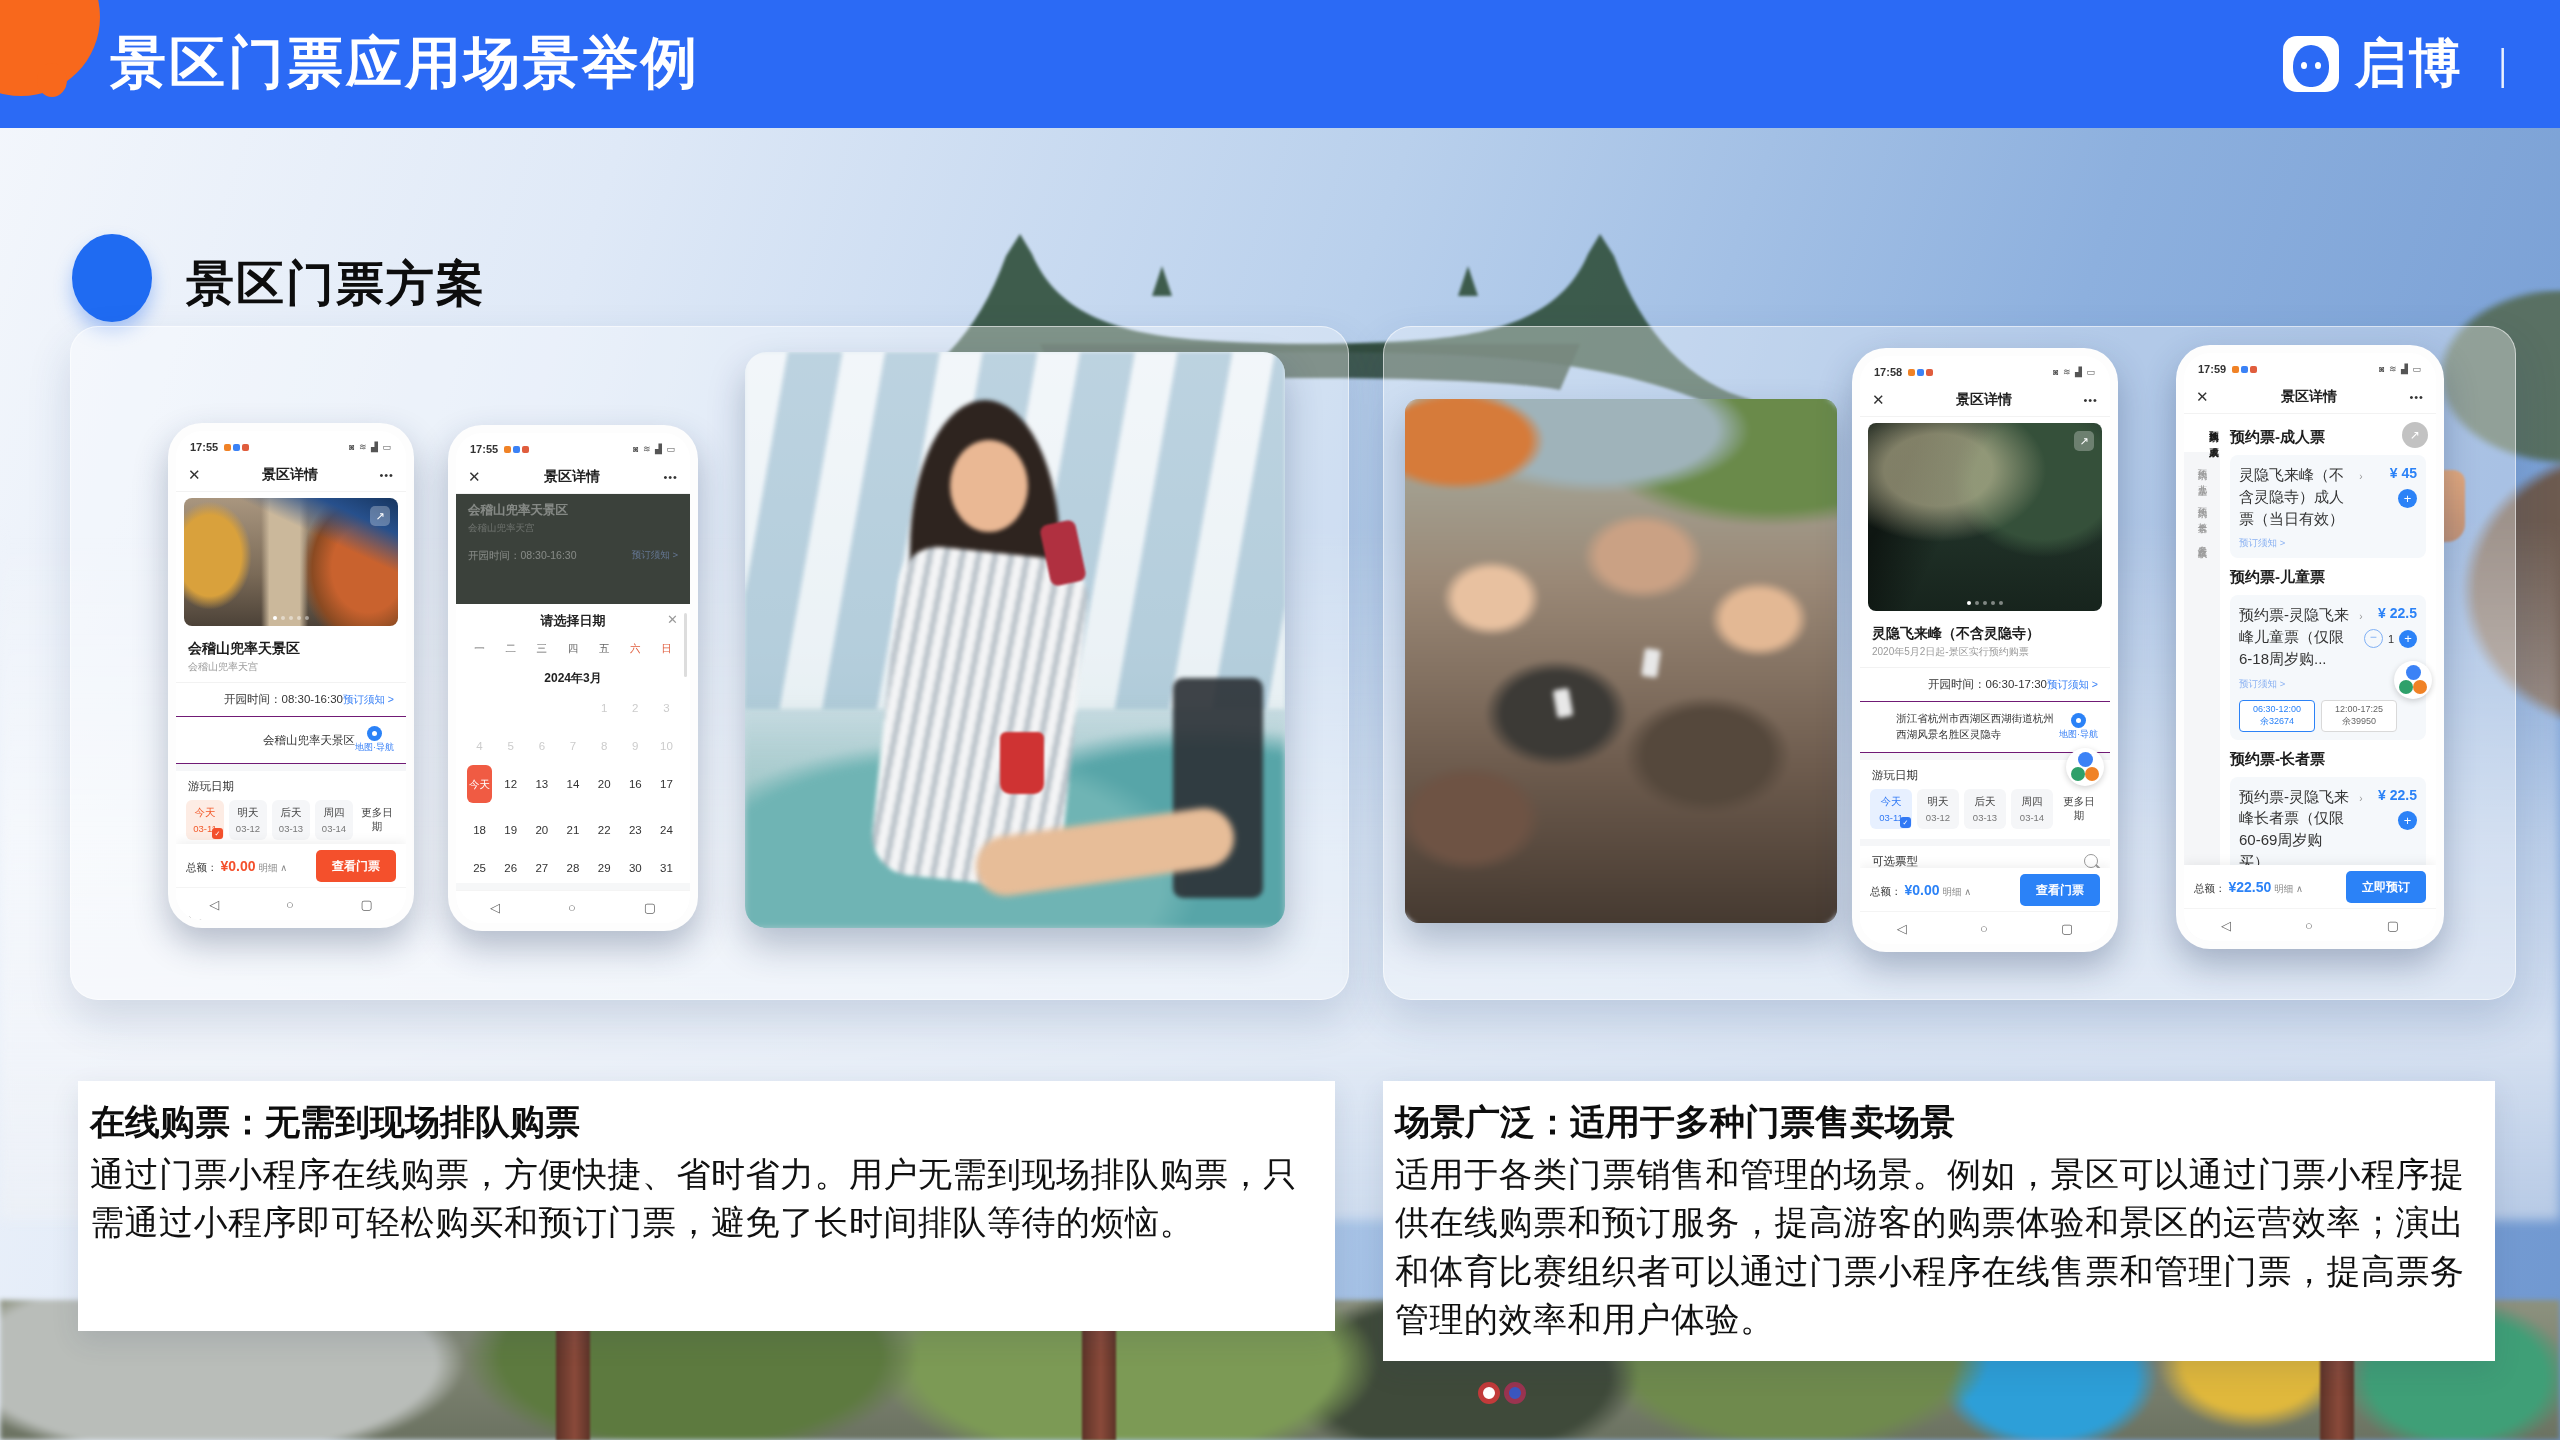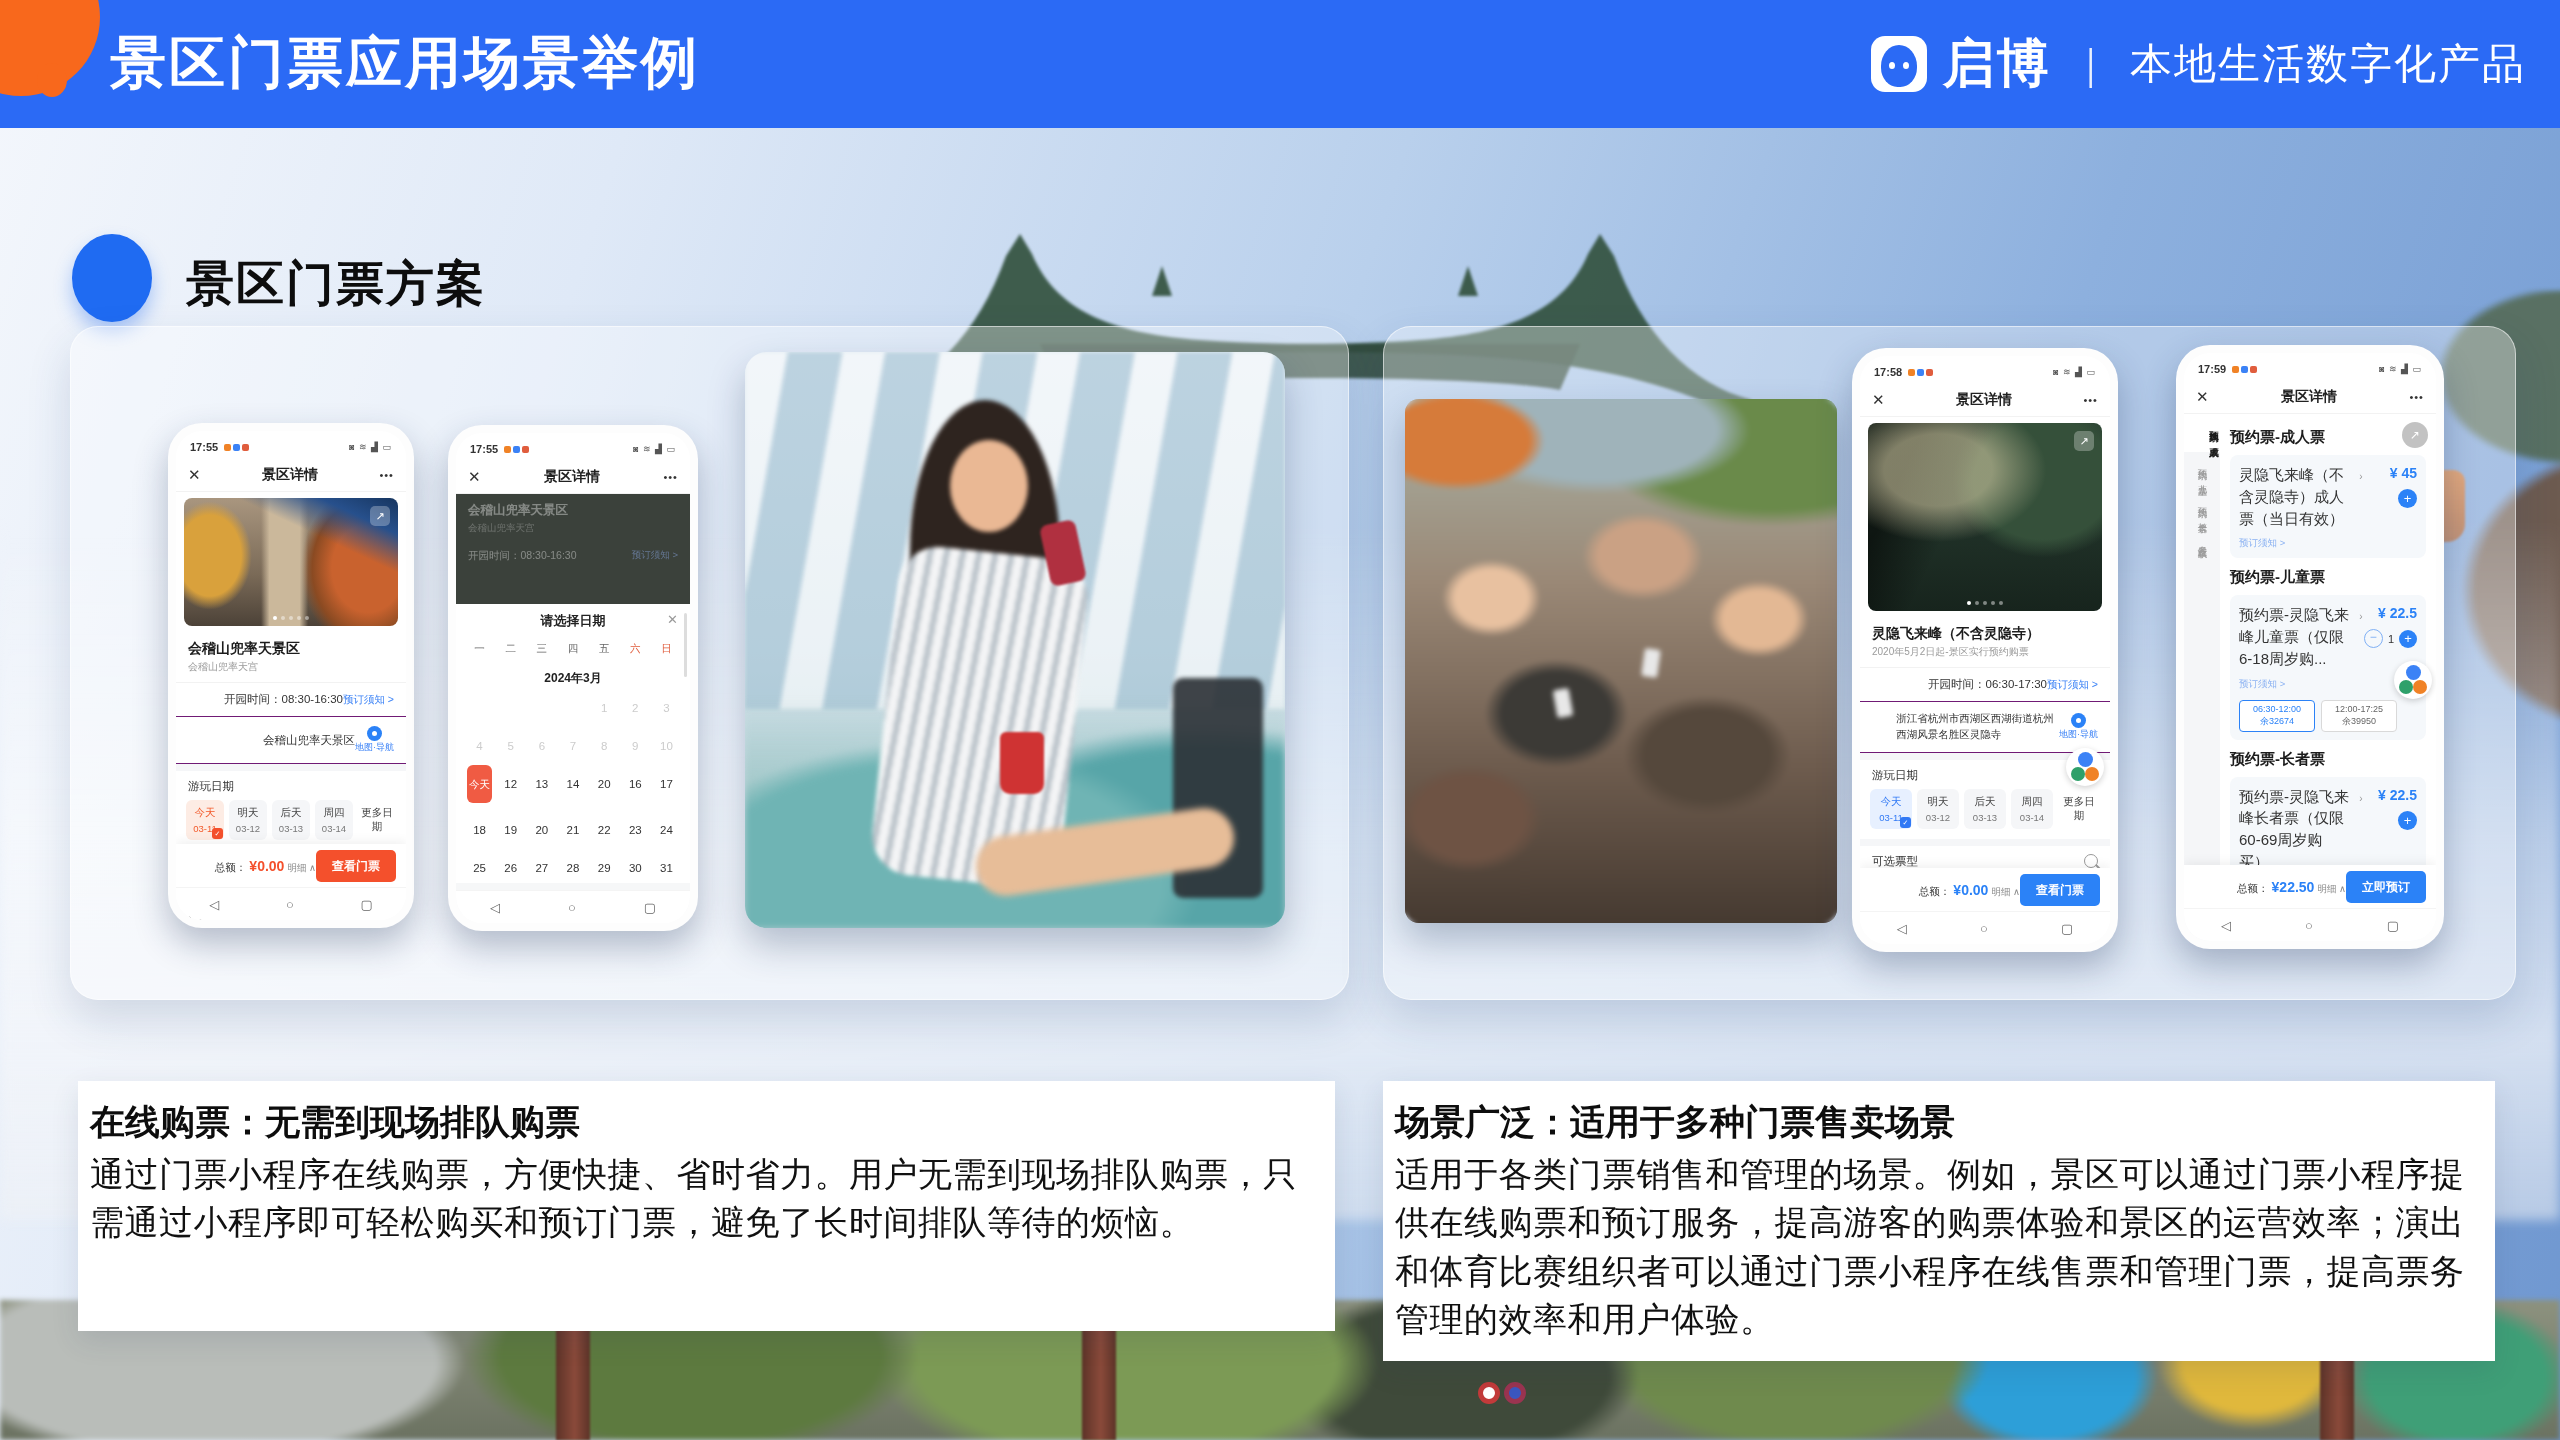--- a/index.html
+++ b/index.html
@@ -127,21 +127,21 @@
   .chip.more{background:#fff;display:flex;align-items:center;justify-content:center;}
   .chip.active-red{background:#fdece4;color:#f25a2b;}
   .chip.active-red .chip-date{color:#f25a2b;}
   .chip.active-red::after,.chip.active-blue::after{content:"\2713";position:absolute;right:1px;bottom:1px;width:11px;height:11px;border-radius:3px;
     background:#f4502c;color:#fff;font-size:7px;line-height:11px;}
   .chip.active-blue{background:#e7f0ff;color:#3179f5;}
   .chip.active-blue .chip-date{color:#3179f5;}
   .chip.active-blue::after{background:#3179f5;}
   .category{font-size:15px;font-weight:bold;color:#1c1c1c;padding:8px 12px 6px;}
   .bottom-bar{position:absolute;left:0;right:0;bottom:32px;height:44px;background:#fff;box-shadow:0 -3px 10px rgba(0,0,0,.06);
-    display:flex;align-items:center;justify-content:flex-end;padding:0 10px;z-index:4;}
+    display:flex;align-items:center;justify-content:space-between;padding:0 10px;z-index:4;}
   .total-grp{display:flex;align-items:baseline;gap:3px;font-size:10.5px;color:#333;}
   .total-red{color:#f4502c;font-size:14px;font-weight:bold;}
   .total-blue{color:#2b82f7;font-size:14px;font-weight:bold;}
   .detail{color:#888;font-size:9.5px;}
   .cta{height:32px;padding:0 16px;border-radius:5px;color:#fff;font-size:12px;display:flex;align-items:center;font-weight:bold;}
   .cta.red{background:#f4502c;}
   .cta.blue{background:#2b82f7;}
   .androidnav{position:absolute;left:0;right:0;bottom:0;height:32px;background:#fff;display:flex;justify-content:space-around;align-items:center;
     color:#666;font-size:13px;z-index:5;border-top:1px solid #f4f4f4;}
   .mini-badge{width:38px;height:38px;border-radius:50%;background:#fff;box-shadow:0 2px 6px rgba(0,0,0,.18);position:relative;flex:none;}
@@ -233,21 +233,20 @@
   <div class="top">
     <div class="deco-circle"></div>
     <div class="deco-dot"></div>
     <div class="top-title">景区门票应用场景举例</div>
     <div class="brand">
       <div class="brand-icon">
           <div class="brand-face"></div>
         </div>
       <span class="brand-name">启博</span>
       <span class="brand-sep">｜</span>
-      <span class="brand-prod">本地生活数字化产品</span>
     </div>
   </div>
 
   <div class="sec-dot"></div>
   <div class="sec-title">景区门票方案</div>
 
   <div class="glass left"></div>
   <div class="glass right"></div>
 
   <div class="phone" style="left:168px;top:423px;width:230px;height:489px;">

